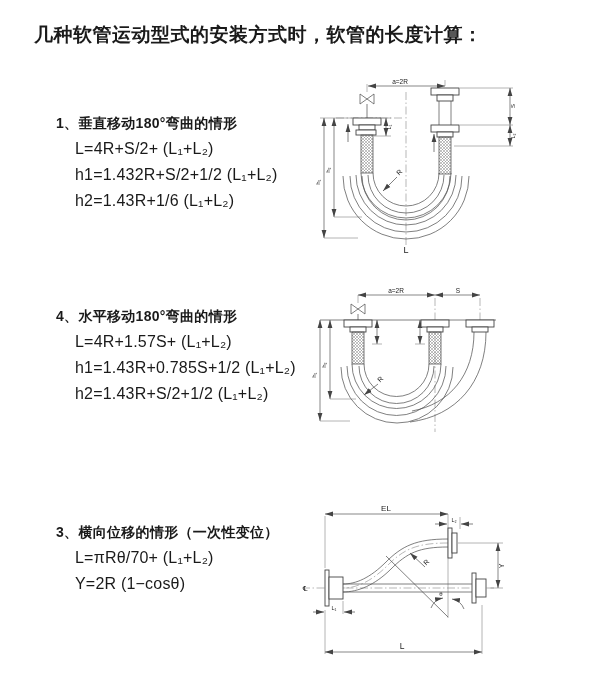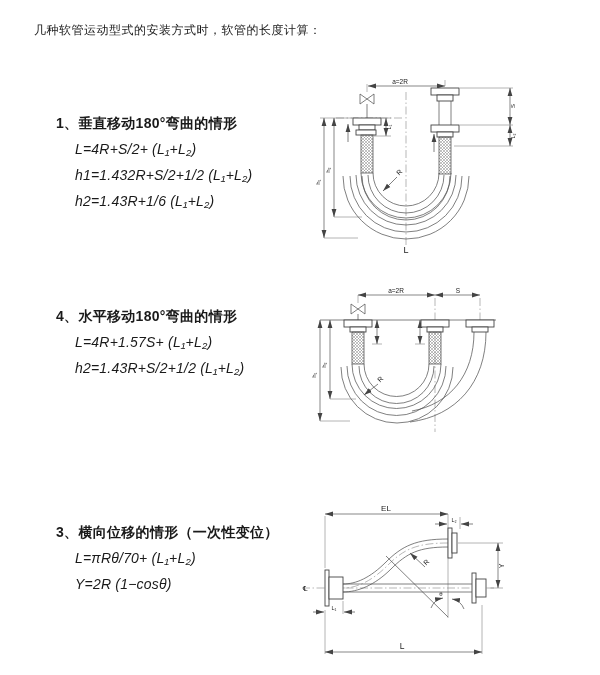--- a/index.html
+++ b/index.html
@@ -1,21 +1,21 @@
 <!DOCTYPE html>
 <html><head>
 <meta charset="utf-8">
 <style>
   html,body{margin:0;padding:0;background:#ffffff;}
   .page{position:relative;width:600px;height:675px;background:#ffffff;
         font-family:"Liberation Sans","DejaVu Sans",sans-serif;color:#1a1a1a;overflow:hidden;}
-  .title{position:absolute;left:34px;top:22px;font-size:12px;font-weight:400;letter-spacing:.5px;}
+  .title{position:absolute;left:34px;top:22px;font-size:19px;font-weight:700;letter-spacing:.5px;}
   .sec{position:absolute;left:47px;margin-left:9px;}
   .sec-h{font-size:14px;font-weight:600;height:26px;line-height:26px;letter-spacing:.3px;}
-  .formula{font-size:14px;font-weight:400;height:26px;line-height:26px;padding-left:19px;letter-spacing:.2px;font-style:italic;}
+  .formula{font-size:16px;font-weight:400;height:26px;line-height:26px;padding-left:19px;letter-spacing:.2px;}
   svg.diag{position:absolute;}
   svg text{font-family:"Liberation Sans","DejaVu Sans",sans-serif;fill:#222;}
   .thin{stroke:#555;stroke-width:.75;fill:none;}
   .dim{stroke:#555;stroke-width:.7;fill:none;}
   .ext{stroke:#777;stroke-width:.55;fill:none;}
   .cl{stroke:#888;stroke-width:.6;fill:none;stroke-dasharray:8 2.5 1.5 2.5;}
   .part{fill:#ffffff;stroke:#444;stroke-width:.9;}
   .hose1{fill:url(#hatch1);stroke:#555;stroke-width:.8;}
   .hose2{fill:url(#hatch2);stroke:#555;stroke-width:.8;}
 </style>
@@ -29,20 +29,21 @@
   <section class="sec" style="top:110px">
     <div class="sec-h">1、垂直移动180°弯曲的情形</div>
     <div class="formula">L=4R+S/2+ (L₁+L₂)</div>
     <div class="formula">h1=1.432R+S/2+1/2 (L₁+L₂)</div>
     <div class="formula">h2=1.43R+1/6 (L₁+L₂)</div>
   </section>
 
   <section class="sec" style="top:303px">
     <div class="sec-h">4、水平移动180°弯曲的情形</div>
     <div class="formula">L=4R+1.57S+ (L₁+L₂)</div>
+    <div class="formula">h1=1.43R+0.785S+1/2 (L₁+L₂)</div>
     <div class="formula">h2=1.43R+S/2+1/2 (L₁+L₂)</div>
   </section>
 
   <section class="sec" style="top:519px">
     <div class="sec-h">3、横向位移的情形（一次性变位）</div>
     <div class="formula">L=πRθ/70+ (L₁+L₂)</div>
     <div class="formula">Y=2R (1−cosθ)</div>
   </section>
 
   <svg class="diag" style="left:300px;top:70px" width="260" height="190" viewBox="0 0 260 190">

